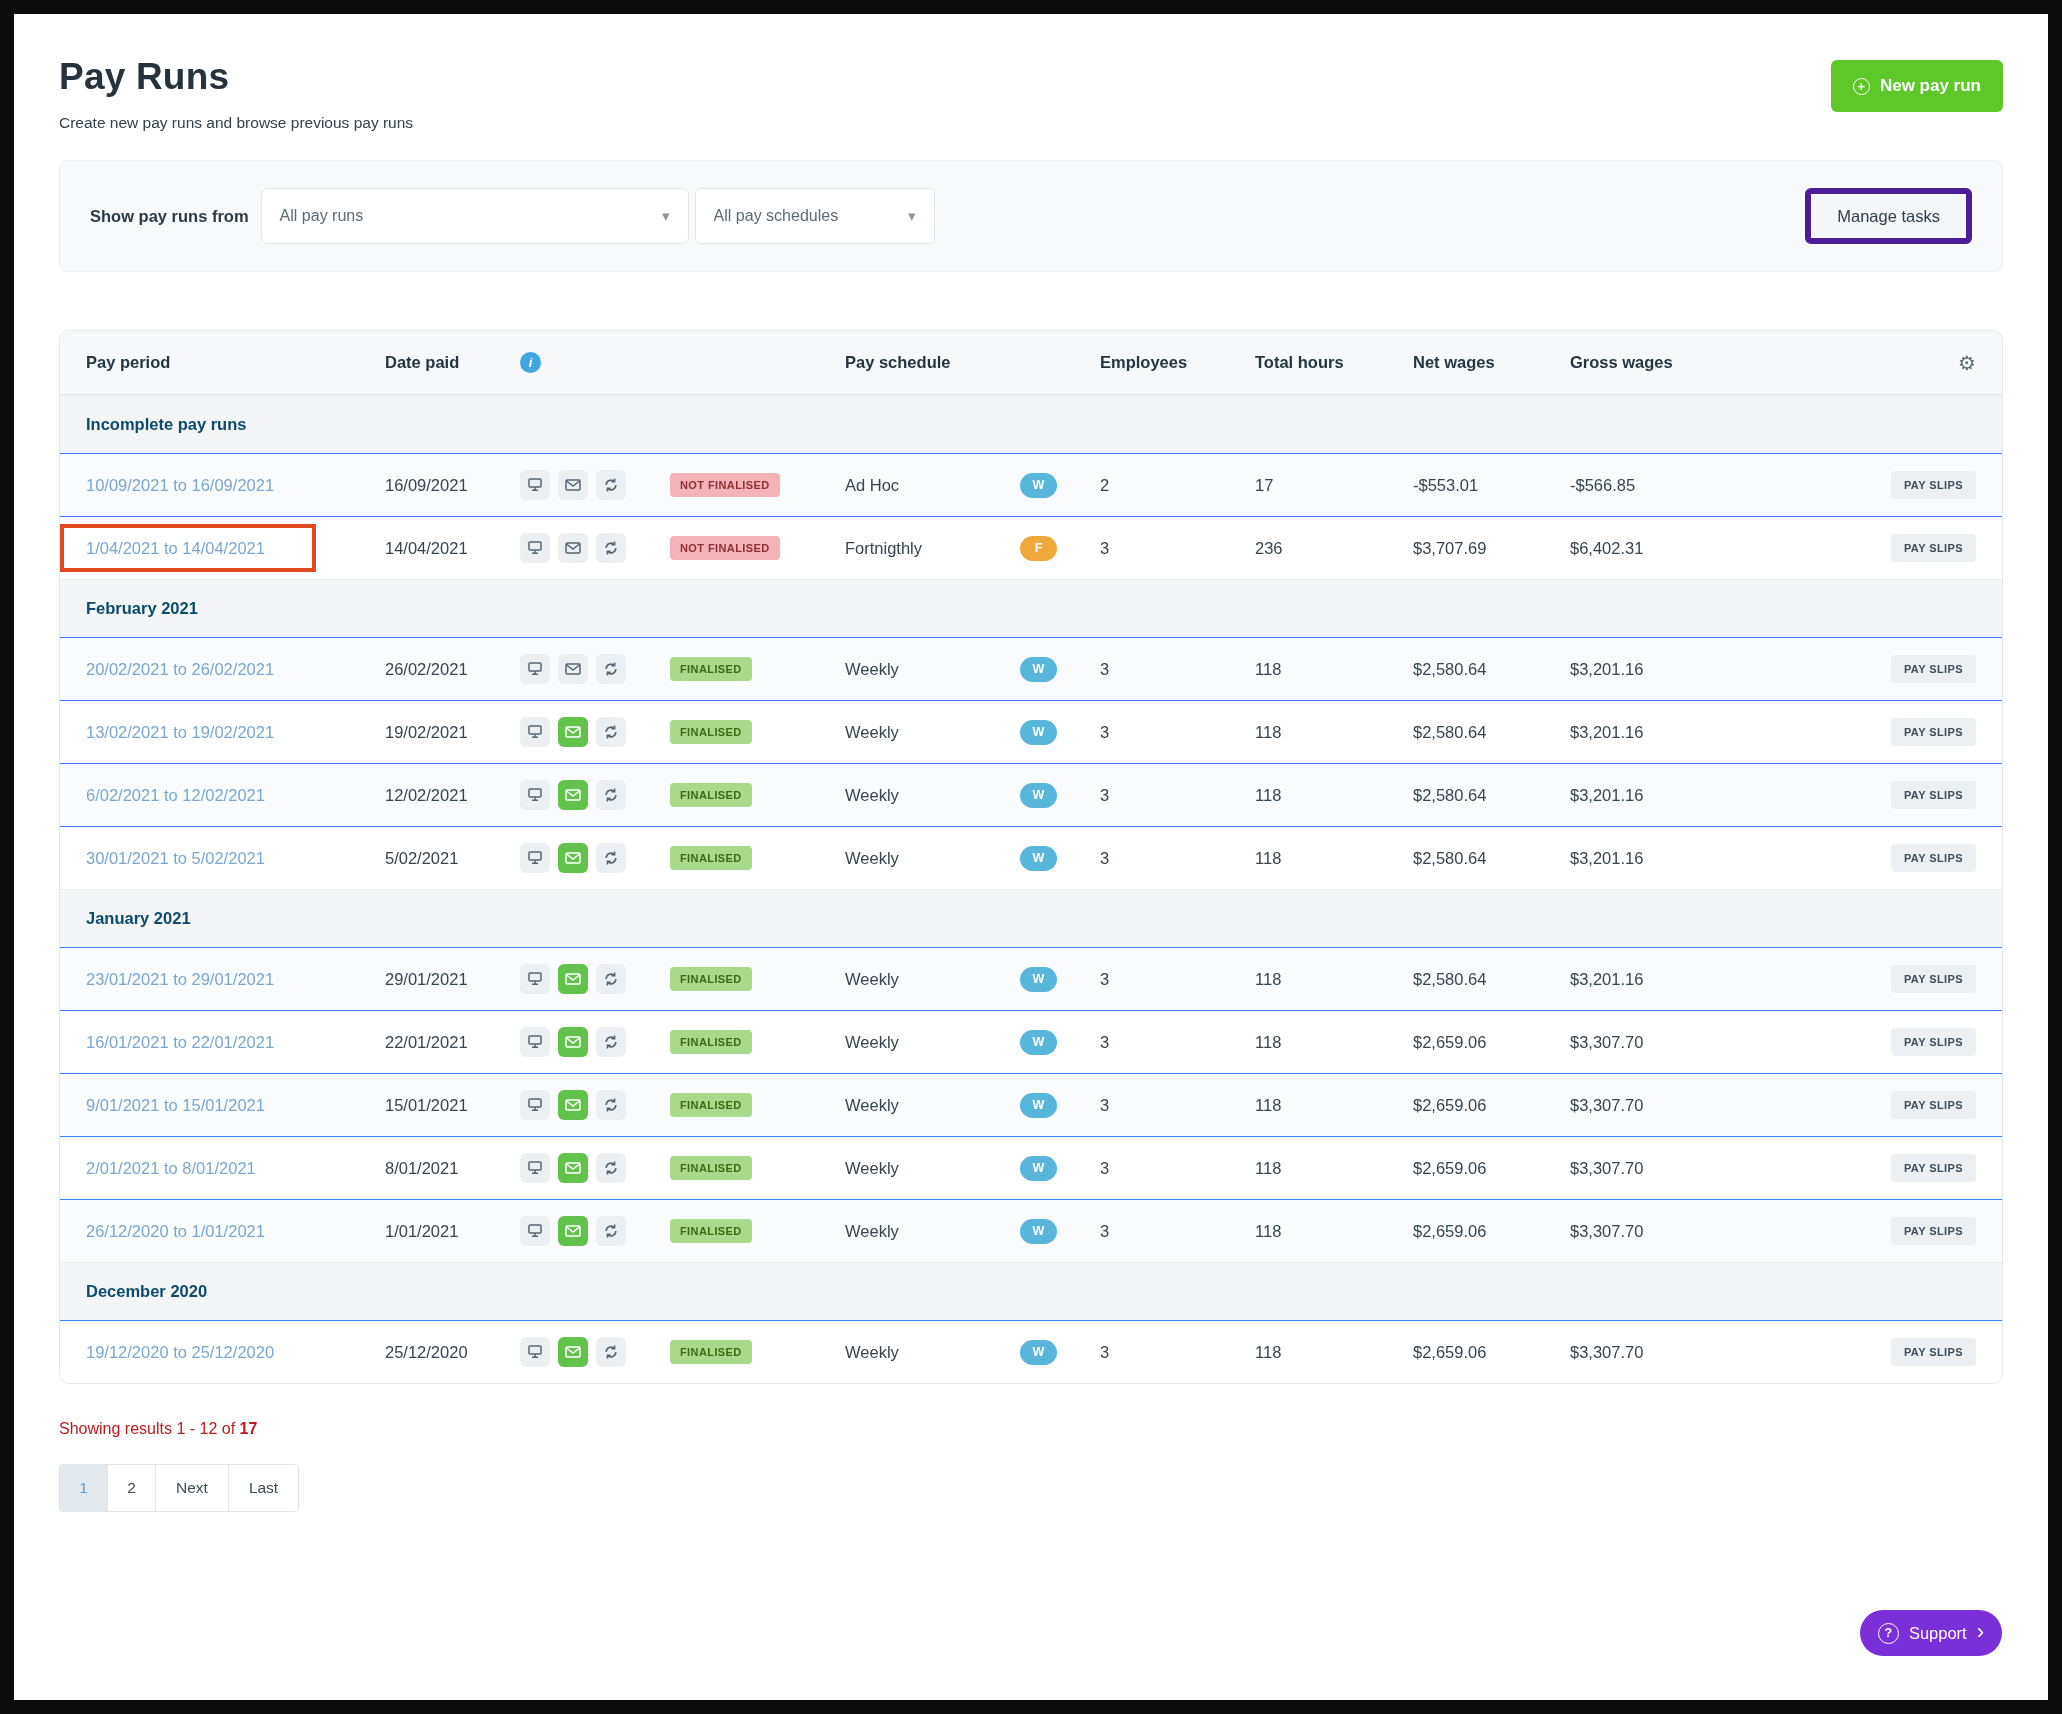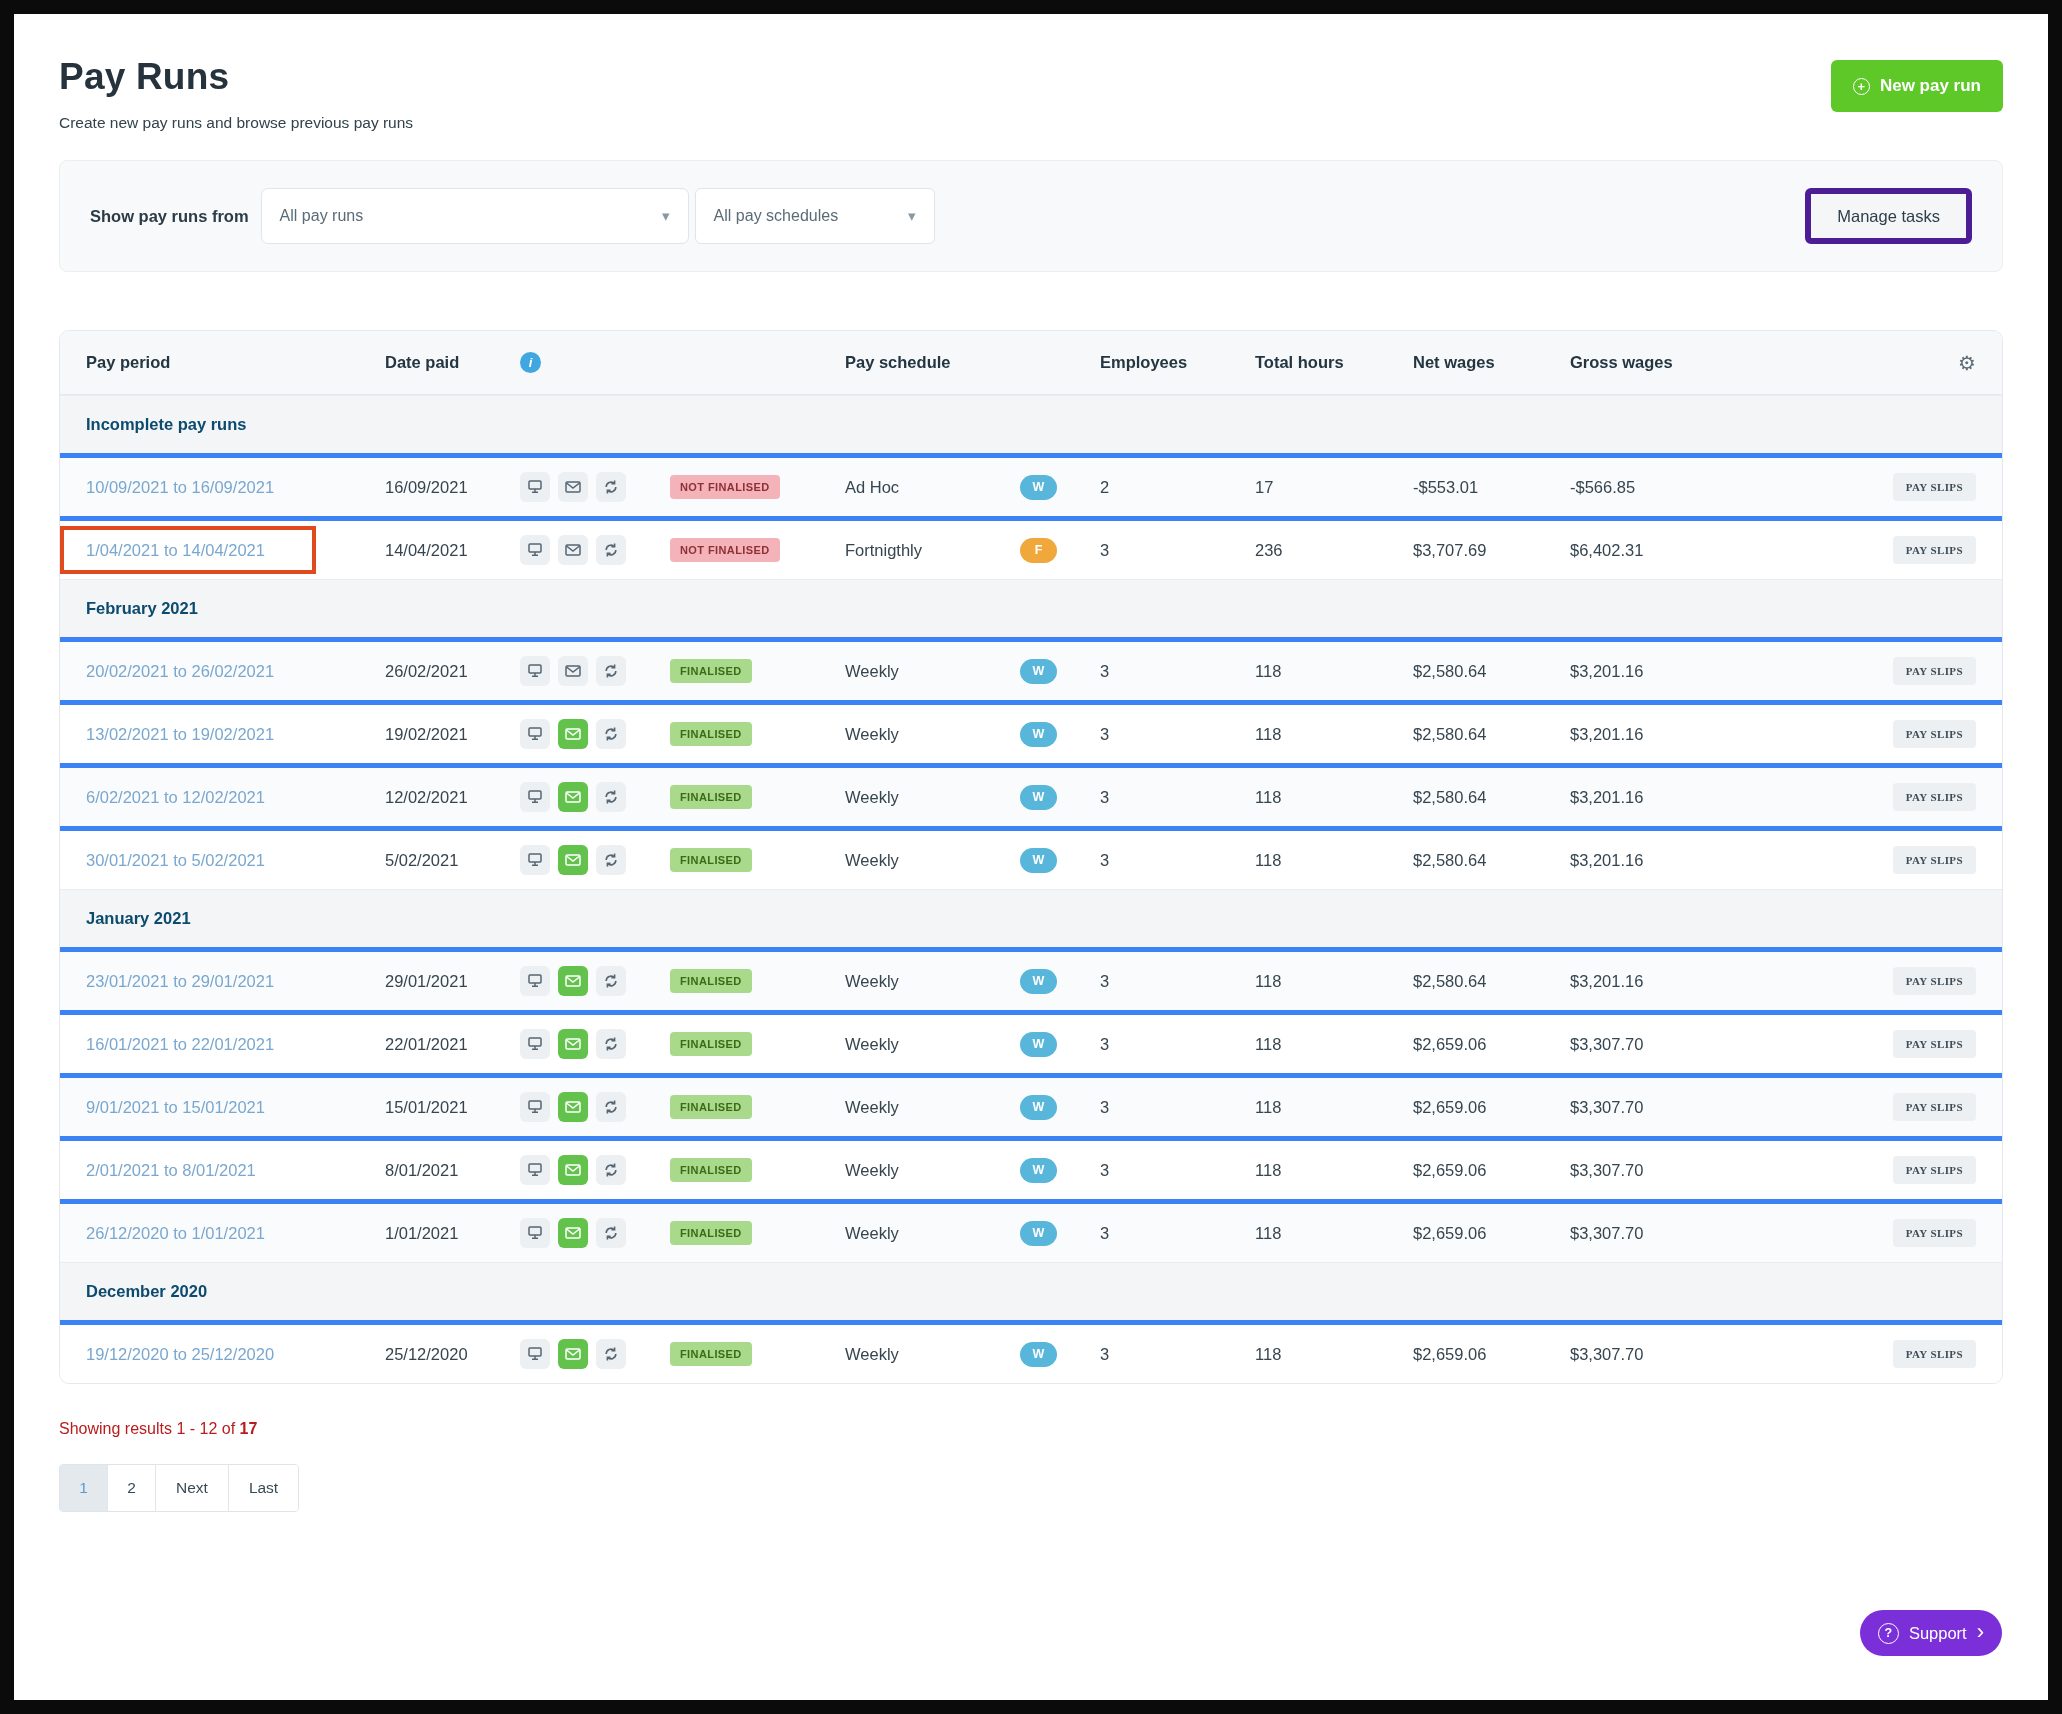--- a/index.html
+++ b/index.html
@@ -29,21 +29,21 @@
   .spacer { flex:1; }
   .btn-light { background:#f4f6f8; border:6px solid #4c1d95; border-radius:6px; height:56px; padding:0 26px;
     font-size:16.5px; color:#2f3e49; font-family:inherit; cursor:pointer; }
 
   
   .table { margin-top:58px; border:1px solid #e5e9ed; border-radius:10px; overflow:hidden; background:#fff; }
   .t-head { display:flex; align-items:center; height:64px; background:#f6f8fa; border-bottom:1px solid #e5e9ed;
     font-weight:700; color:#243642; font-size:16.5px; }
   .t-group { display:flex; align-items:center; height:58px; background:#f3f5f7; border-top:1px solid #e9edf0;
     font-weight:700; color:#0c4a6e; font-size:16.5px; padding-left:26px; }
-  .t-row { display:flex; align-items:center; height:63px; background:#fff; border-top:5px solid #3b82f6; }
+  .t-row { display:flex; align-items:center; height:63px; background:#fff; border-top:1px solid #3b82f6; }
   .t-row.alt { background:#fafbfc; }
   .c { padding:0 10px; display:flex; align-items:center; height:100%; }
   .c.period { width:315px; padding-left:26px; position:relative; }
   .c.date   { width:135px; }
   .c.icons  { width:150px; gap:8px; }
   .c.status { width:175px; }
   .c.sched  { width:175px; }
   .c.badge  { width:80px; }
   .c.emp    { width:155px; }
   .c.hours  { width:158px; }
@@ -65,21 +65,21 @@
   .status-badge { font-size:11px; font-weight:700; letter-spacing:.4px; padding:6px 10px; border-radius:4px; white-space:nowrap; }
   .status-badge.not-finalised { background:#f4b3b8; color:#8e3038; }
   .status-badge.finalised { background:#a9da8c; color:#3c6b16; }
 
   .sbadge { width:37px; height:25px; border-radius:13px; display:flex; align-items:center; justify-content:center;
     color:#fff; font-size:12.5px; font-weight:700; }
   .sbadge.weekly { background:#57b6da; }
   .sbadge.fortnightly { background:#f0a83c; }
 
   .payslips { background:#edf0f3; border:none; color:#3f4e59; font-size:11px; font-weight:700; letter-spacing:.4px;
-    padding:8px 13px; border-radius:4px; font-family:Liberation Serif, serif; cursor:pointer; white-space:nowrap; }
+    padding:8px 13px; border-radius:4px; font-family:Liberation Sans, sans-serif; cursor:pointer; white-space:nowrap; }
 
   .highlight-box { position:absolute; left:0; top:50%; transform:translateY(-50%); width:256px; height:48px;
     border:4px solid #df4a1e; pointer-events:none; }
 
   
   .results { margin-top:36px; font-size:16px; color:#b91c1c; }
   .results b { font-weight:700; }
   .pager { margin-top:26px; display:inline-flex; border:1px solid #dee4e9; border-radius:4px; overflow:hidden; }
   .page-btn { background:#fff; border:none; border-right:1px solid #e0e6ea; height:46px; padding:0 20px;
     font-size:15.5px; color:#3a4a55; font-family:inherit; cursor:pointer; }

